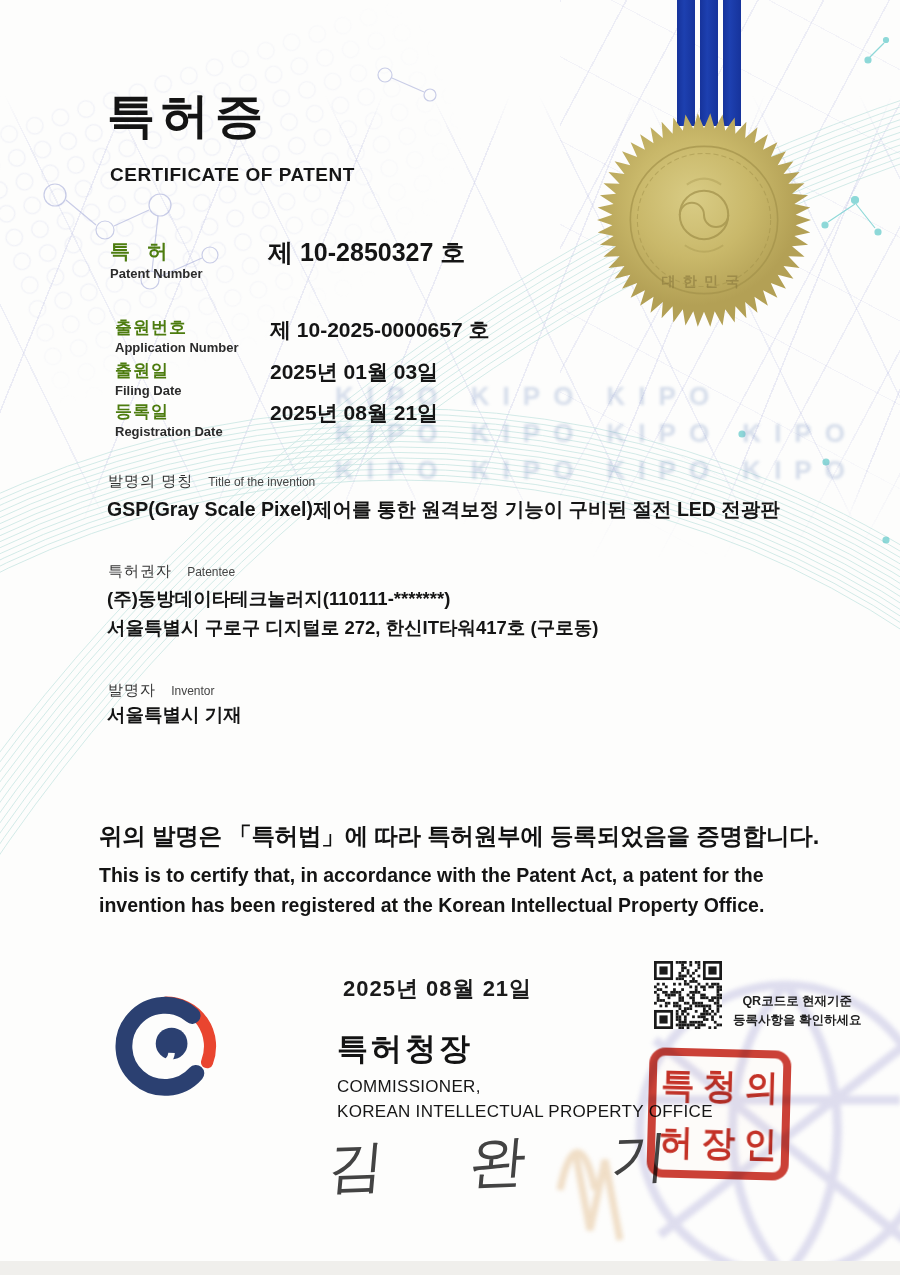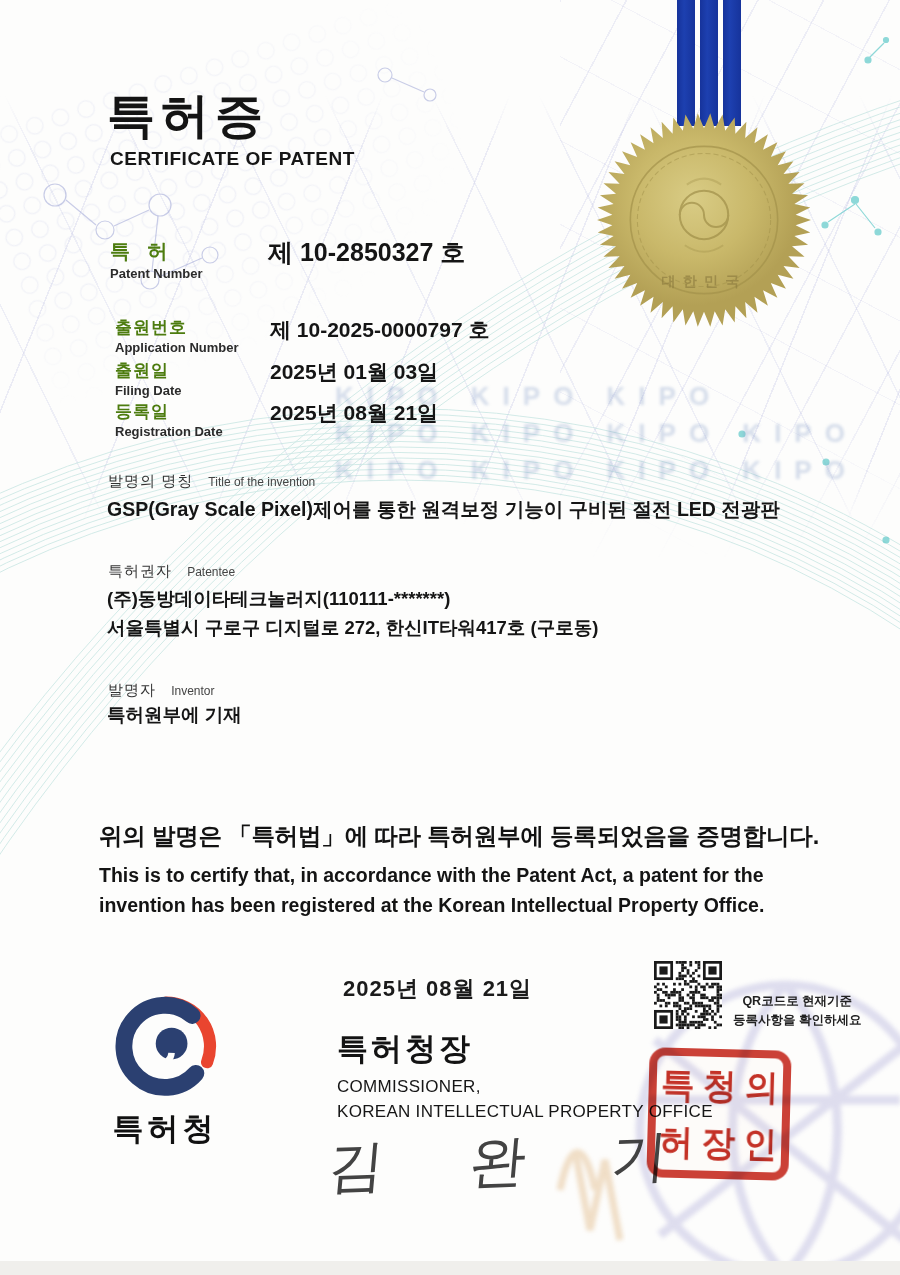--- a/index.html
+++ b/index.html
@@ -41,21 +41,21 @@
     filter:blur(1.4px);pointer-events:none;white-space:nowrap;overflow:hidden;
   }
   .globe-svg{left:535px;top:950px;width:365px;height:325px;pointer-events:none;}
   .bottom-strip{left:0;top:1261px;width:900px;height:14px;background:#f0efec;}
   
   .ribbon{left:677px;top:0;width:64px;height:126px;display:flex;justify-content:space-between;z-index:2;}
   .ribbon .stripe{width:18px;height:100%;background:linear-gradient(90deg,#16339b,#1d40b0 40%,#16339b);}
   .gold-seal{left:596px;top:112px;width:216px;height:216px;z-index:3;}
   
   .title-ko{left:107px;top:84px;font-size:48px;font-weight:bold;letter-spacing:6px;color:#141414;}
-  .title-en{left:110px;top:148px;font-size:19px;font-weight:bold;letter-spacing:.5px;color:#161616;}
+  .title-en{left:110px;top:164px;font-size:19px;font-weight:bold;letter-spacing:.5px;color:#161616;}
   .lab-ko{font-size:17px;font-weight:bold;color:#4d7c0f;letter-spacing:1px;}
   .lab-ko.big{font-size:20px;letter-spacing:6px;}
   .lab-en{font-size:13px;font-weight:bold;color:#2b2b2b;margin-top:1px;}
   .val{font-weight:bold;color:#151515;}
   .sec-lab{font-size:15px;color:#333;letter-spacing:1px;}
   .sec-lab .en{font-size:12px;color:#444;margin-left:10px;letter-spacing:0;}
   .statement-ko{left:99px;top:820px;font-size:23.5px;font-weight:bold;color:#121212;letter-spacing:-.2px;}
   .statement-en{left:99px;top:860px;font-size:19.5px;font-weight:bold;color:#141414;line-height:30px;}
   .issue-date{left:343px;top:974px;font-size:22px;font-weight:600;color:#1b1b1b;letter-spacing:1px;}
   .comm-ko{left:337px;top:1028px;font-size:31px;font-weight:bold;color:#131313;letter-spacing:3px;}
@@ -202,21 +202,21 @@
   <div class="abs" style="left:110px;top:238px;">
     <div class="lab-ko big">특 허</div>
     <div class="lab-en">Patent Number</div>
   </div>
   <div class="abs val" style="left:268px;top:236px;font-size:25px;">제 10-2850327 호</div>
 
   <div class="abs" style="left:115px;top:316px;">
     <div class="lab-ko">출원번호</div>
     <div class="lab-en">Application Number</div>
   </div>
-  <div class="abs val" style="left:270px;top:316px;font-size:21px;">제 10-2025-0000797 호</div>
+  <div class="abs val" style="left:270px;top:316px;font-size:21px;">제 10-2025-0000657 호</div>
 
   <div class="abs" style="left:115px;top:359px;">
     <div class="lab-ko">출원일</div>
     <div class="lab-en">Filing Date</div>
   </div>
   <div class="abs val" style="left:270px;top:358px;font-size:21px;">2025년 01월 03일</div>
 
   <div class="abs" style="left:115px;top:400px;">
     <div class="lab-ko">등록일</div>
     <div class="lab-en">Registration Date</div>
@@ -233,21 +233,21 @@
     <span>특허권자</span>
     <span class="en">Patentee</span>
   </div>
   <div class="abs val" style="left:107px;top:586px;font-size:18.5px;text-align:right;">(주)동방데이타테크놀러지(110111-*******)</div>
   <div class="abs val" style="left:107px;top:615px;font-size:18.5px;">서울특별시 구로구 디지털로 272, 한신IT타워417호 (구로동)</div>
 
   <div class="abs sec-lab" style="left:108px;top:681px;">
     <span>발명자</span>
     <span class="en">Inventor</span>
   </div>
-  <div class="abs val" style="left:107px;top:702px;font-size:18.5px;">특허원부에 기재</div>
+  <div class="abs val" style="left:107px;top:702px;font-size:18.5px;">서울특별시 기재</div>
 
   <div class="abs statement-ko">위의 발명은 「특허법」에 따라 특허원부에 등록되었음을 증명합니다.</div>
   <div class="abs statement-en">
     <div>This is to certify that, in accordance with the Patent Act, a patent for the</div>
     <div>invention has been registered at the Korean Intellectual Property Office.</div>
   </div>
 
   <div class="abs issue-date">2025년 08월 21일</div>
 
   <svg class="abs qr" viewBox="0 0 68 68">
@@ -485,16 +485,15 @@
   </div>
 
   <div class="abs signature">김 완 기</div>
 
   <svg class="abs logo-svg" viewBox="0 0 120 120">
     <path d="M 60,8 A 47,47 0 0 1 104,72" fill="none" stroke="#e9452f" stroke-width="13" stroke-linecap="round"></path>
     <path d="M 88,22 A 44,44 0 1 0 92,84" fill="none" stroke="#2b4071" stroke-width="18" stroke-linecap="round"></path>
     <circle cx="66" cy="52" r="17" fill="#2b4071"></circle>
     <path d="M 38,60 a 14,14 0 0 0 28,2" fill="none" stroke="#fdfdfc" stroke-width="7"></path>
   </svg>
-  <div class="abs agency-ko">특허청</div>
 
   <div class="abs bottom-strip"></div>
 </div>
 
 </body></html>

